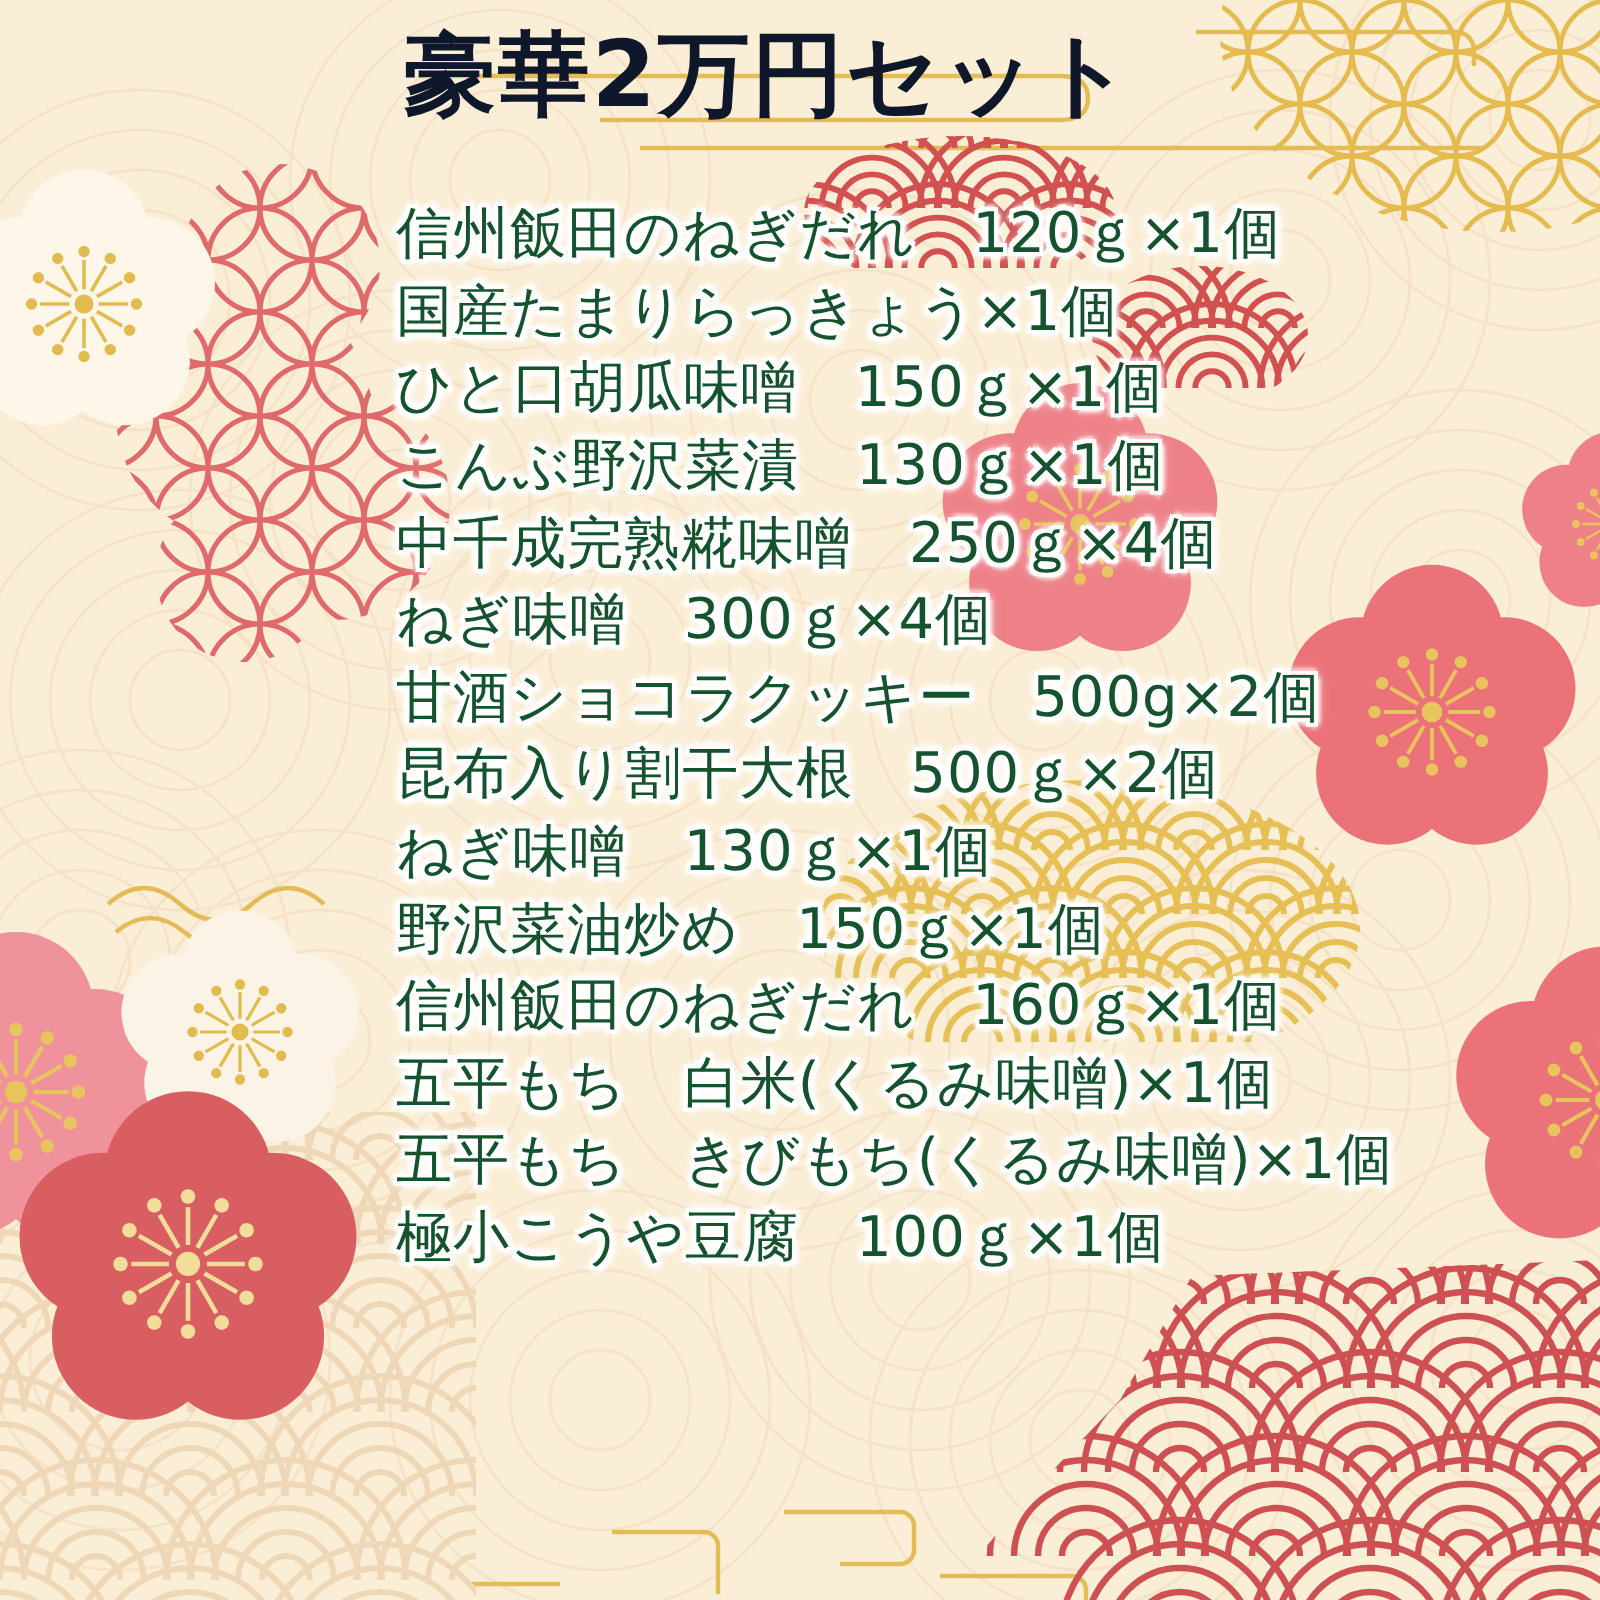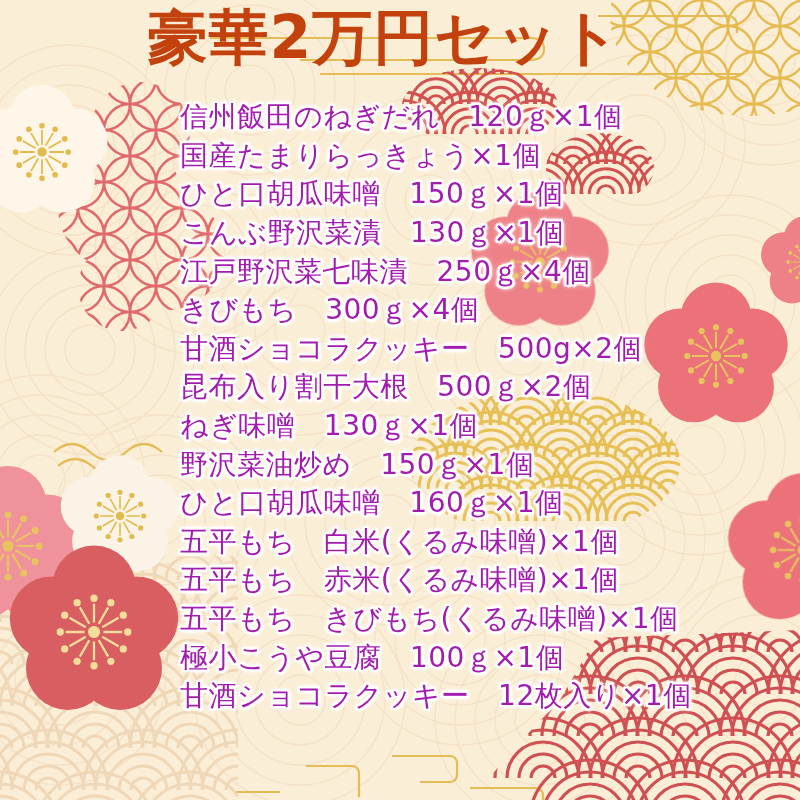--- a/index.html
+++ b/index.html
@@ -4,35 +4,36 @@
 <style>
   html,body{margin:0;padding:0;}
   .stage{
     position:relative;width:800px;height:800px;overflow:hidden;
     background:#fbeed6;
     font-family:"DejaVu Sans","Liberation Sans",sans-serif;
   }
   svg.decor{position:absolute;left:0;top:0;width:800px;height:800px;}
   .title{
     position:absolute;left:0;top:2px;width:769px;margin:0;
-    text-align:center;font-size:60px;font-weight:800;letter-spacing:1px;
-    color:#c2410c;z-index:5;line-height:70px;white-space:nowrap;
+    text-align:center;font-size:46px;font-weight:800;letter-spacing:1px;
+    color:#0f172a;z-index:5;line-height:70px;white-space:nowrap;
   }
   .product-list{
     position:absolute;left:180px;top:98px;margin:0;padding:0;
     list-style:none;z-index:5;
   }
   .product-list li{
     height:38.6px;display:flex;align-items:center;white-space:nowrap;
-    font-size:28px;font-weight:500;color:#a21caf;letter-spacing:.5px;
+    font-size:28px;font-weight:500;color:#14532d;letter-spacing:.5px;
     text-shadow:
       2px 0 0 #fff,-2px 0 0 #fff,0 2px 0 #fff,0 -2px 0 #fff,
       2px 2px 0 #fff,-2px -2px 0 #fff,2px -2px 0 #fff,-2px 2px 0 #fff,
       3px 1px 2px #fff,-3px 1px 2px #fff,1px 3px 2px #fff,1px -3px 2px #fff,
       0 0 5px #fff,0 0 8px #fff;
+    margin-left: 18px;
   }
 </style>
 </head>
 <body>
 
 <div class="stage">
 
 <svg class="decor" viewBox="0 0 800 800">
   <defs>
     <g id="rings" fill="none">
@@ -255,27 +256,25 @@
   <use href="#plum" transform="translate(94,632) scale(1.35)" style="color:#d85e62;--st:#f3dd9b"></use>
 </svg>
 
 <h1 class="title">豪華2万円セット</h1>
 
 <ul class="product-list">
       <li>信州飯田のねぎだれ　120ｇ×1個</li>
       <li>国産たまりらっきょう×1個</li>
       <li>ひと口胡瓜味噌　150ｇ×1個</li>
       <li>こんぶ野沢菜漬　130ｇ×1個</li>
-      <li>江戸野沢菜七味漬　250ｇ×4個</li>
-      <li>きびもち　300ｇ×4個</li>
+      <li>中千成完熟糀味噌　250ｇ×4個</li>
+      <li>ねぎ味噌　300ｇ×4個</li>
       <li>甘酒ショコラクッキー　500g×2個</li>
       <li>昆布入り割干大根　500ｇ×2個</li>
       <li>ねぎ味噌　130ｇ×1個</li>
       <li>野沢菜油炒め　150ｇ×1個</li>
-      <li>ひと口胡瓜味噌　160ｇ×1個</li>
+      <li>信州飯田のねぎだれ　160ｇ×1個</li>
       <li>五平もち　白米(くるみ味噌)×1個</li>
-      <li>五平もち　赤米(くるみ味噌)×1個</li>
       <li>五平もち　きびもち(くるみ味噌)×1個</li>
       <li>極小こうや豆腐　100ｇ×1個</li>
-      <li>甘酒ショコラクッキー　12枚入り×1個</li>
     </ul>
 
 </div>
 
 </body></html>

